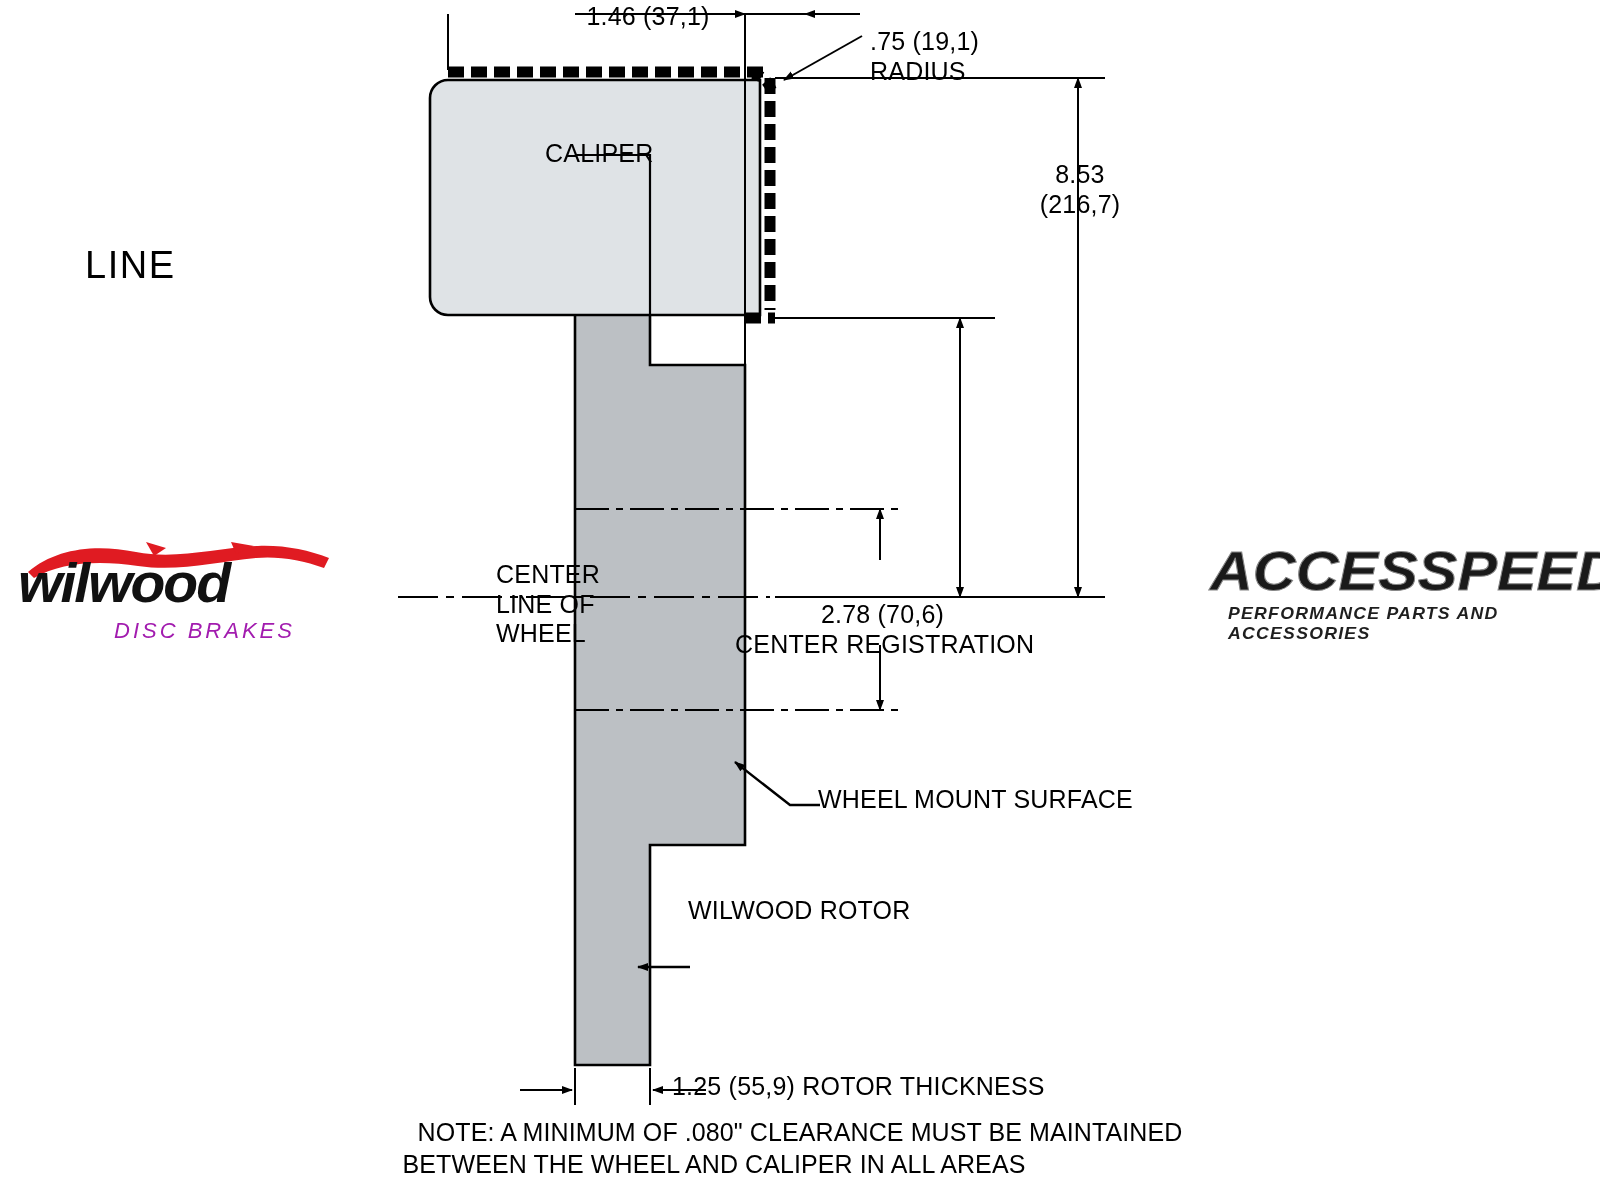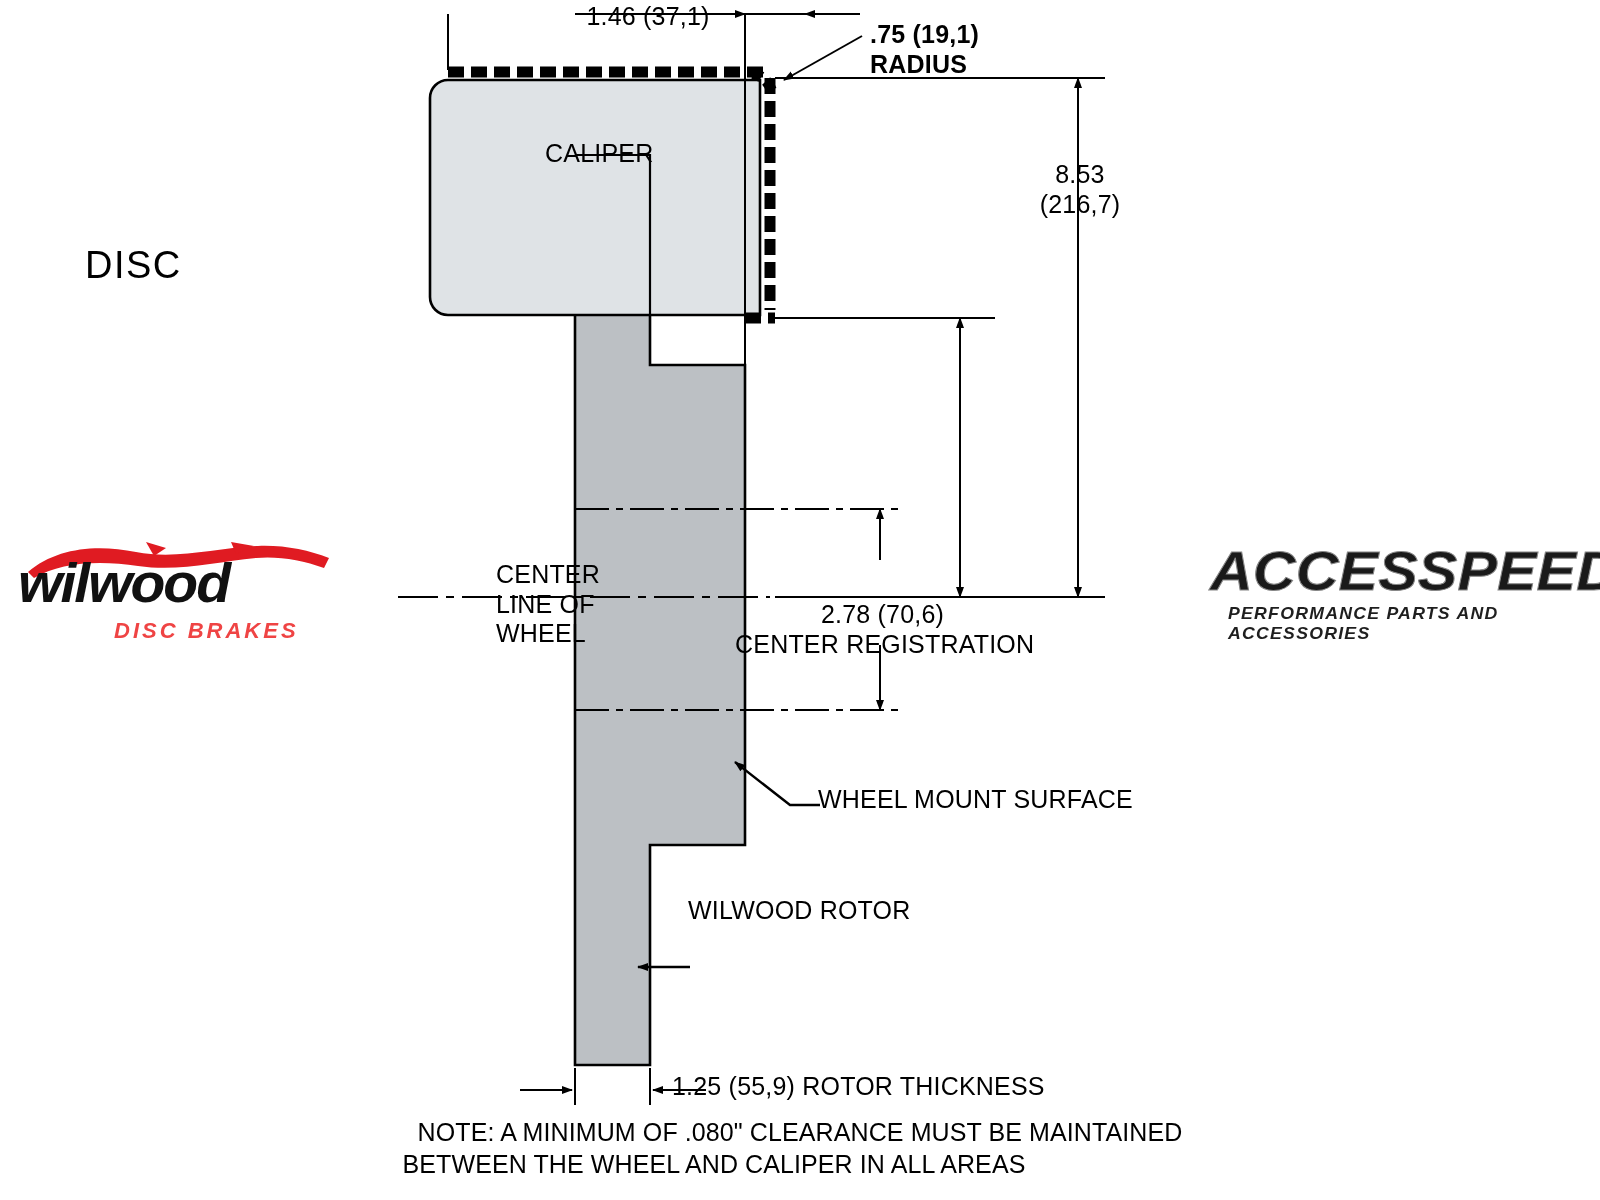--- a/index.html
+++ b/index.html
@@ -72,24 +72,24 @@
     color: #111;
     letter-spacing: -2px;
     transform: scaleX(1.02);
     transform-origin: left center;
   }
   #wilwood-logo .ww-sub {
     position: absolute;
     left: 96px;
     top: 78px;
     font-size: 22px;
-    font-weight: bold;
+    font-weight: normal;
     font-style: italic;
     letter-spacing: 3px;
-    color: #ef4444;
+    color: #a21caf;
   }
   #wilwood-logo .ww-swoosh {
     position: absolute;
     left: 8px;
     top: 2px;
     width: 305px;
     height: 38px;
   }
 
   
@@ -225,24 +225,24 @@
     <div class="ww-sub">DISC BRAKES</div>
   </div>
 
   <div id="accesspeed-logo">
     <div class="ap-word">ACCESSPEED</div>
     <div class="ap-sub">PERFORMANCE PARTS AND ACCESSORIES</div>
   </div>
 
   <div class="txt dim ctr" style="left:548px; top:2px; width:200px;">1.46 (37,1)</div>
 
-  <div class="txt dim" style="left:870px; top:20px; white-space:pre;font-weight:bold;">.75 (19,1)
+  <div class="txt dim" style="left:870px; top:27px; white-space:pre;">.75 (19,1)
 RADIUS</div>
 
-  <div class="txt front" style="left:85px; top:243px;">DISC</div>
+  <div class="txt front" style="left:85px; top:243px;">LINE</div>
 
   <div class="txt lbl" style="left:545px; top:115px;margin-top:24px;">CALIPER</div>
 
   <div class="txt dim ctr" style="left:990px; top:160px; width:180px;">8.53
 (216,7)</div>
 
 
   <div class="txt lbl" style="left:448px; top:560px;margin-left:48px;">CENTER
 LINE OF
 WHEEL</div>

